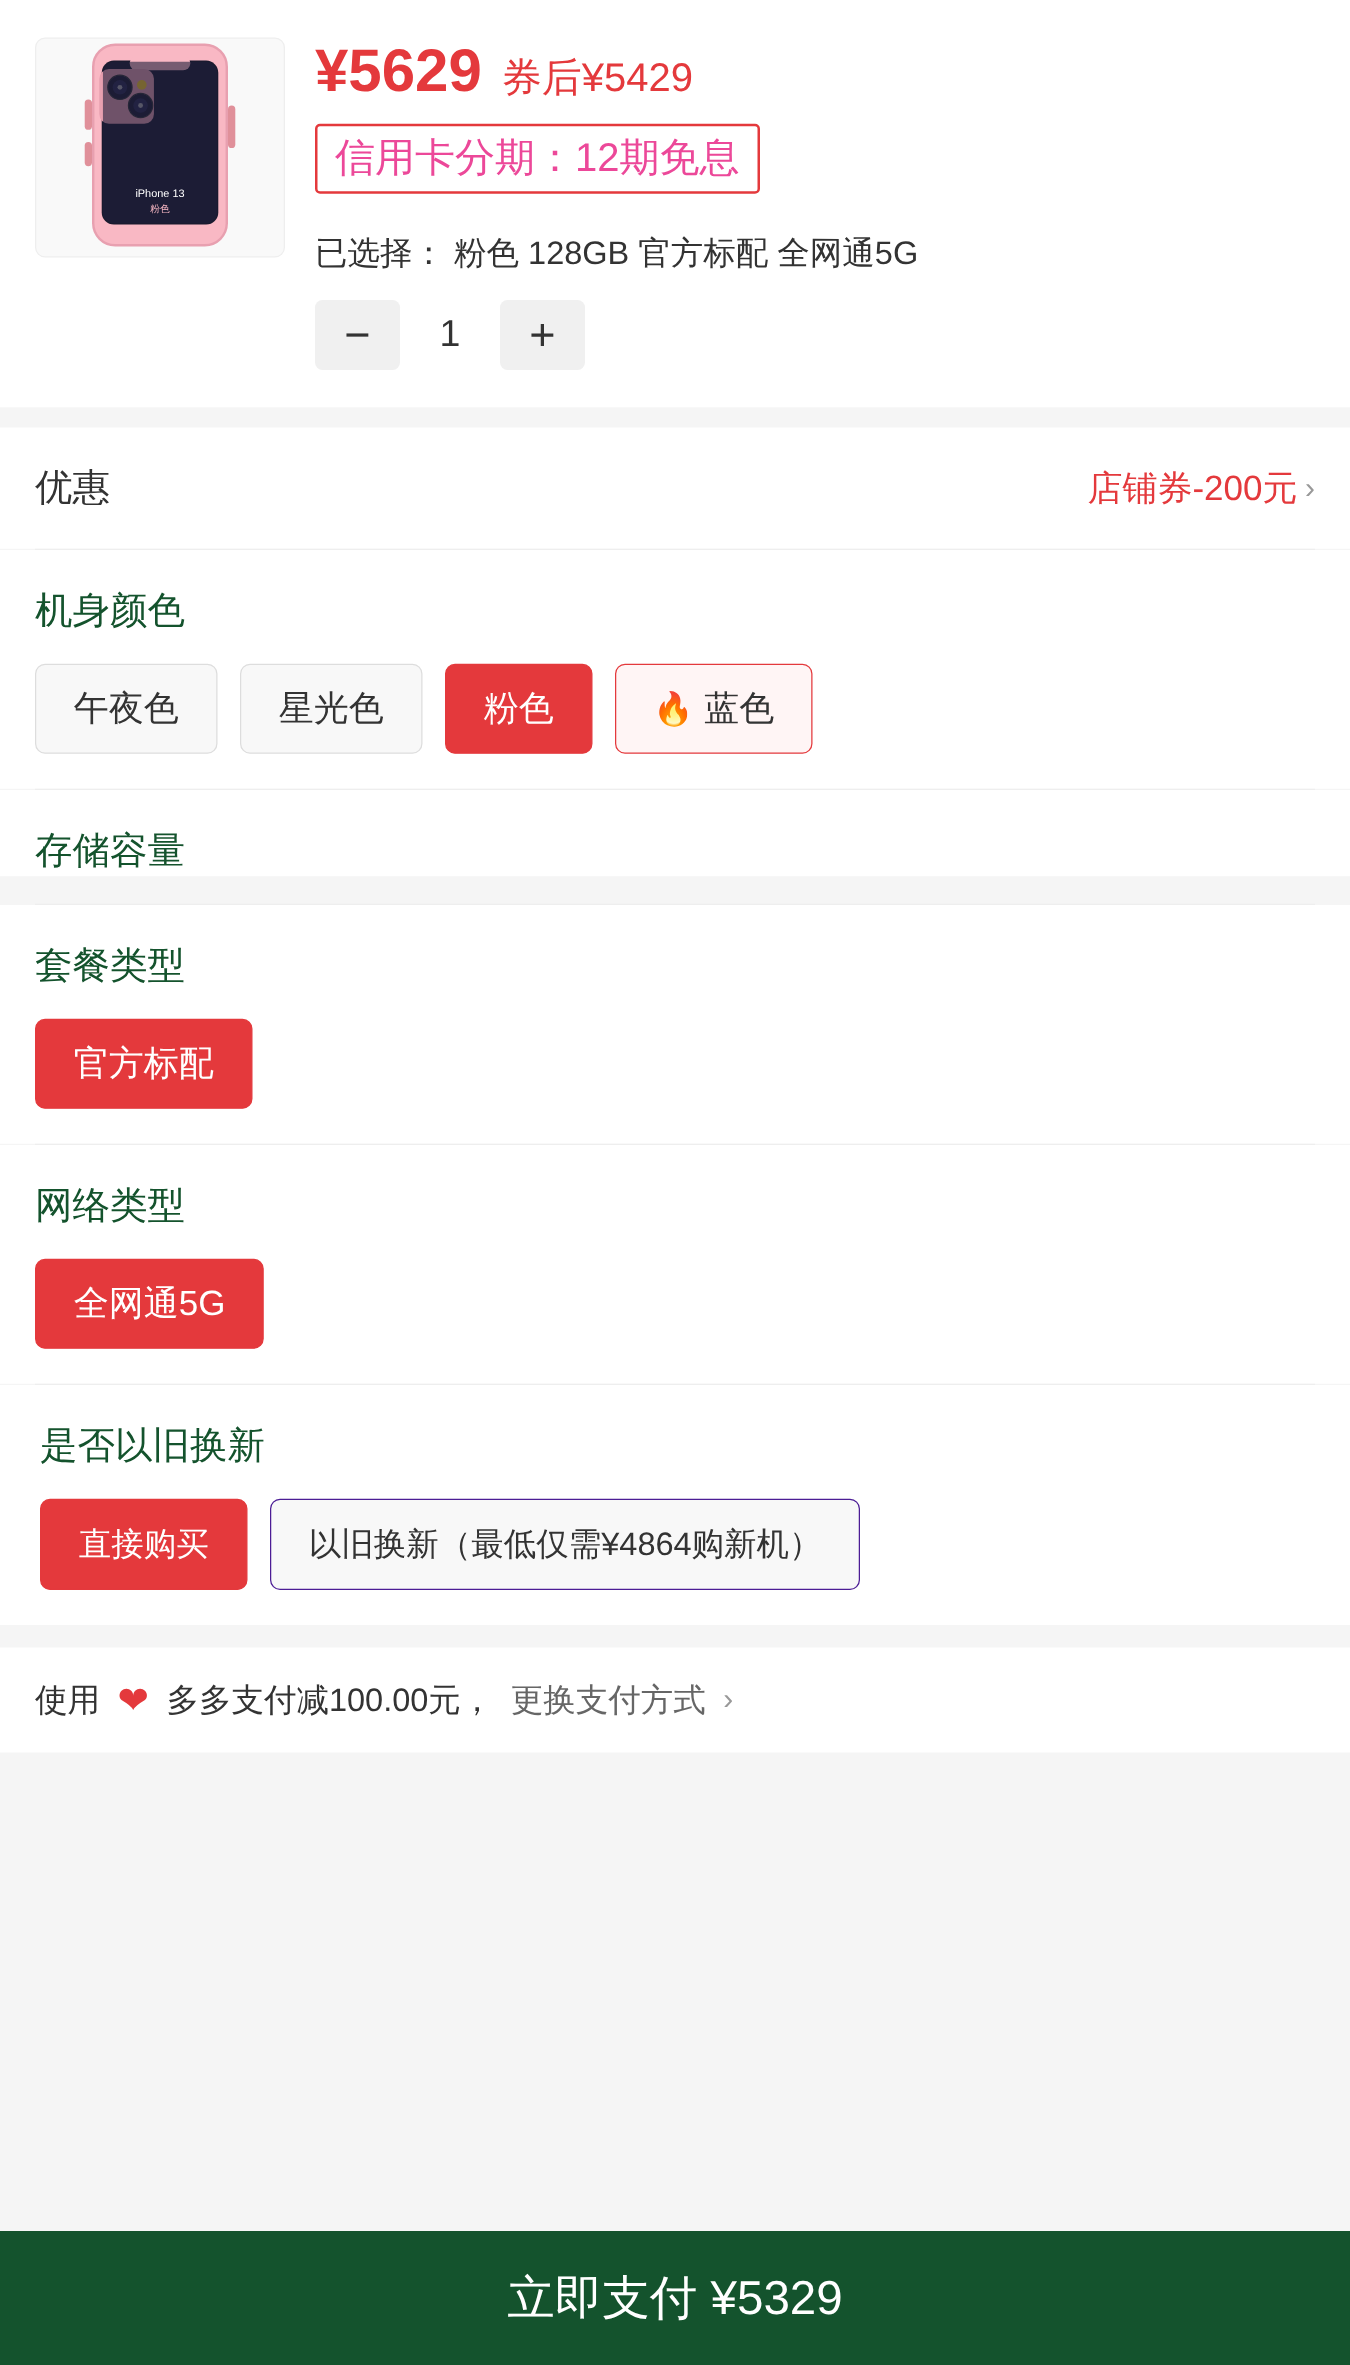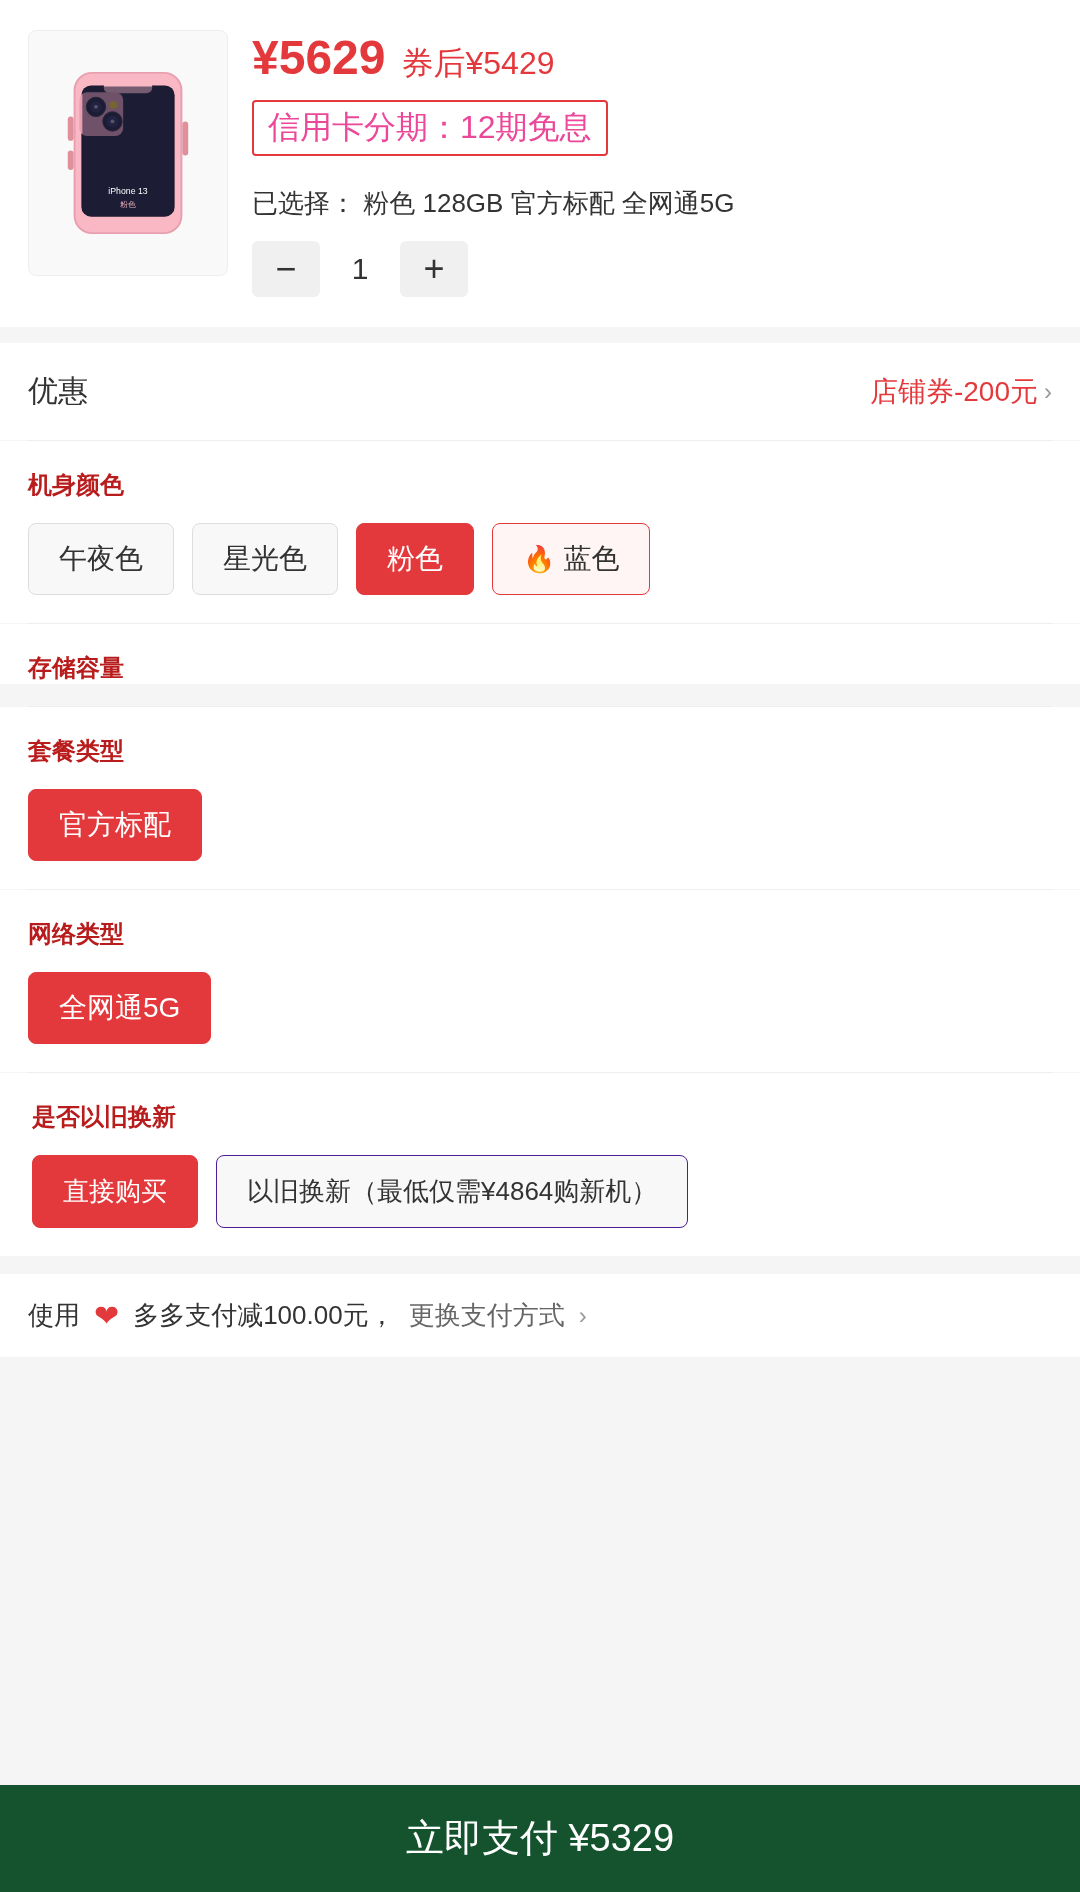--- a/index.html
+++ b/index.html
@@ -15,26 +15,25 @@
     .product-section {
       background: #fff;
       padding: 30px 28px;
       display: flex;
       gap: 24px;
       align-items: flex-start;
     }
 
     .product-image {
       width: 200px;
-      height: 246px;
+      height: 176px;
       border: 1px solid #eee;
       border-radius: 8px;
       background: #f9f9f9;
       display: flex;
-      align-items: center;
       justify-content: center;
       flex-shrink: 0;
       overflow: hidden;
       position: relative;
     }
 
     .iphone-svg {
       width: 140px;
       height: 170px;
     }
@@ -139,24 +138,24 @@
       color: #999;
       font-size: 24px;
     }
 
     .spec-section {
       background: #fff;
       padding: 28px 28px 0;
     }
 
     .spec-title {
-      font-size: 24px;
-      color: #b91c1c;
+      font-size: 30px;
+      color: #14532d;
       margin-bottom: 22px;
-      font-weight: 700;
+      font-weight: 400;
     }
 
     .spec-options {
       display: flex;
       flex-wrap: wrap;
       gap: 18px;
       padding-bottom: 28px;
     }
 
     .spec-option {

